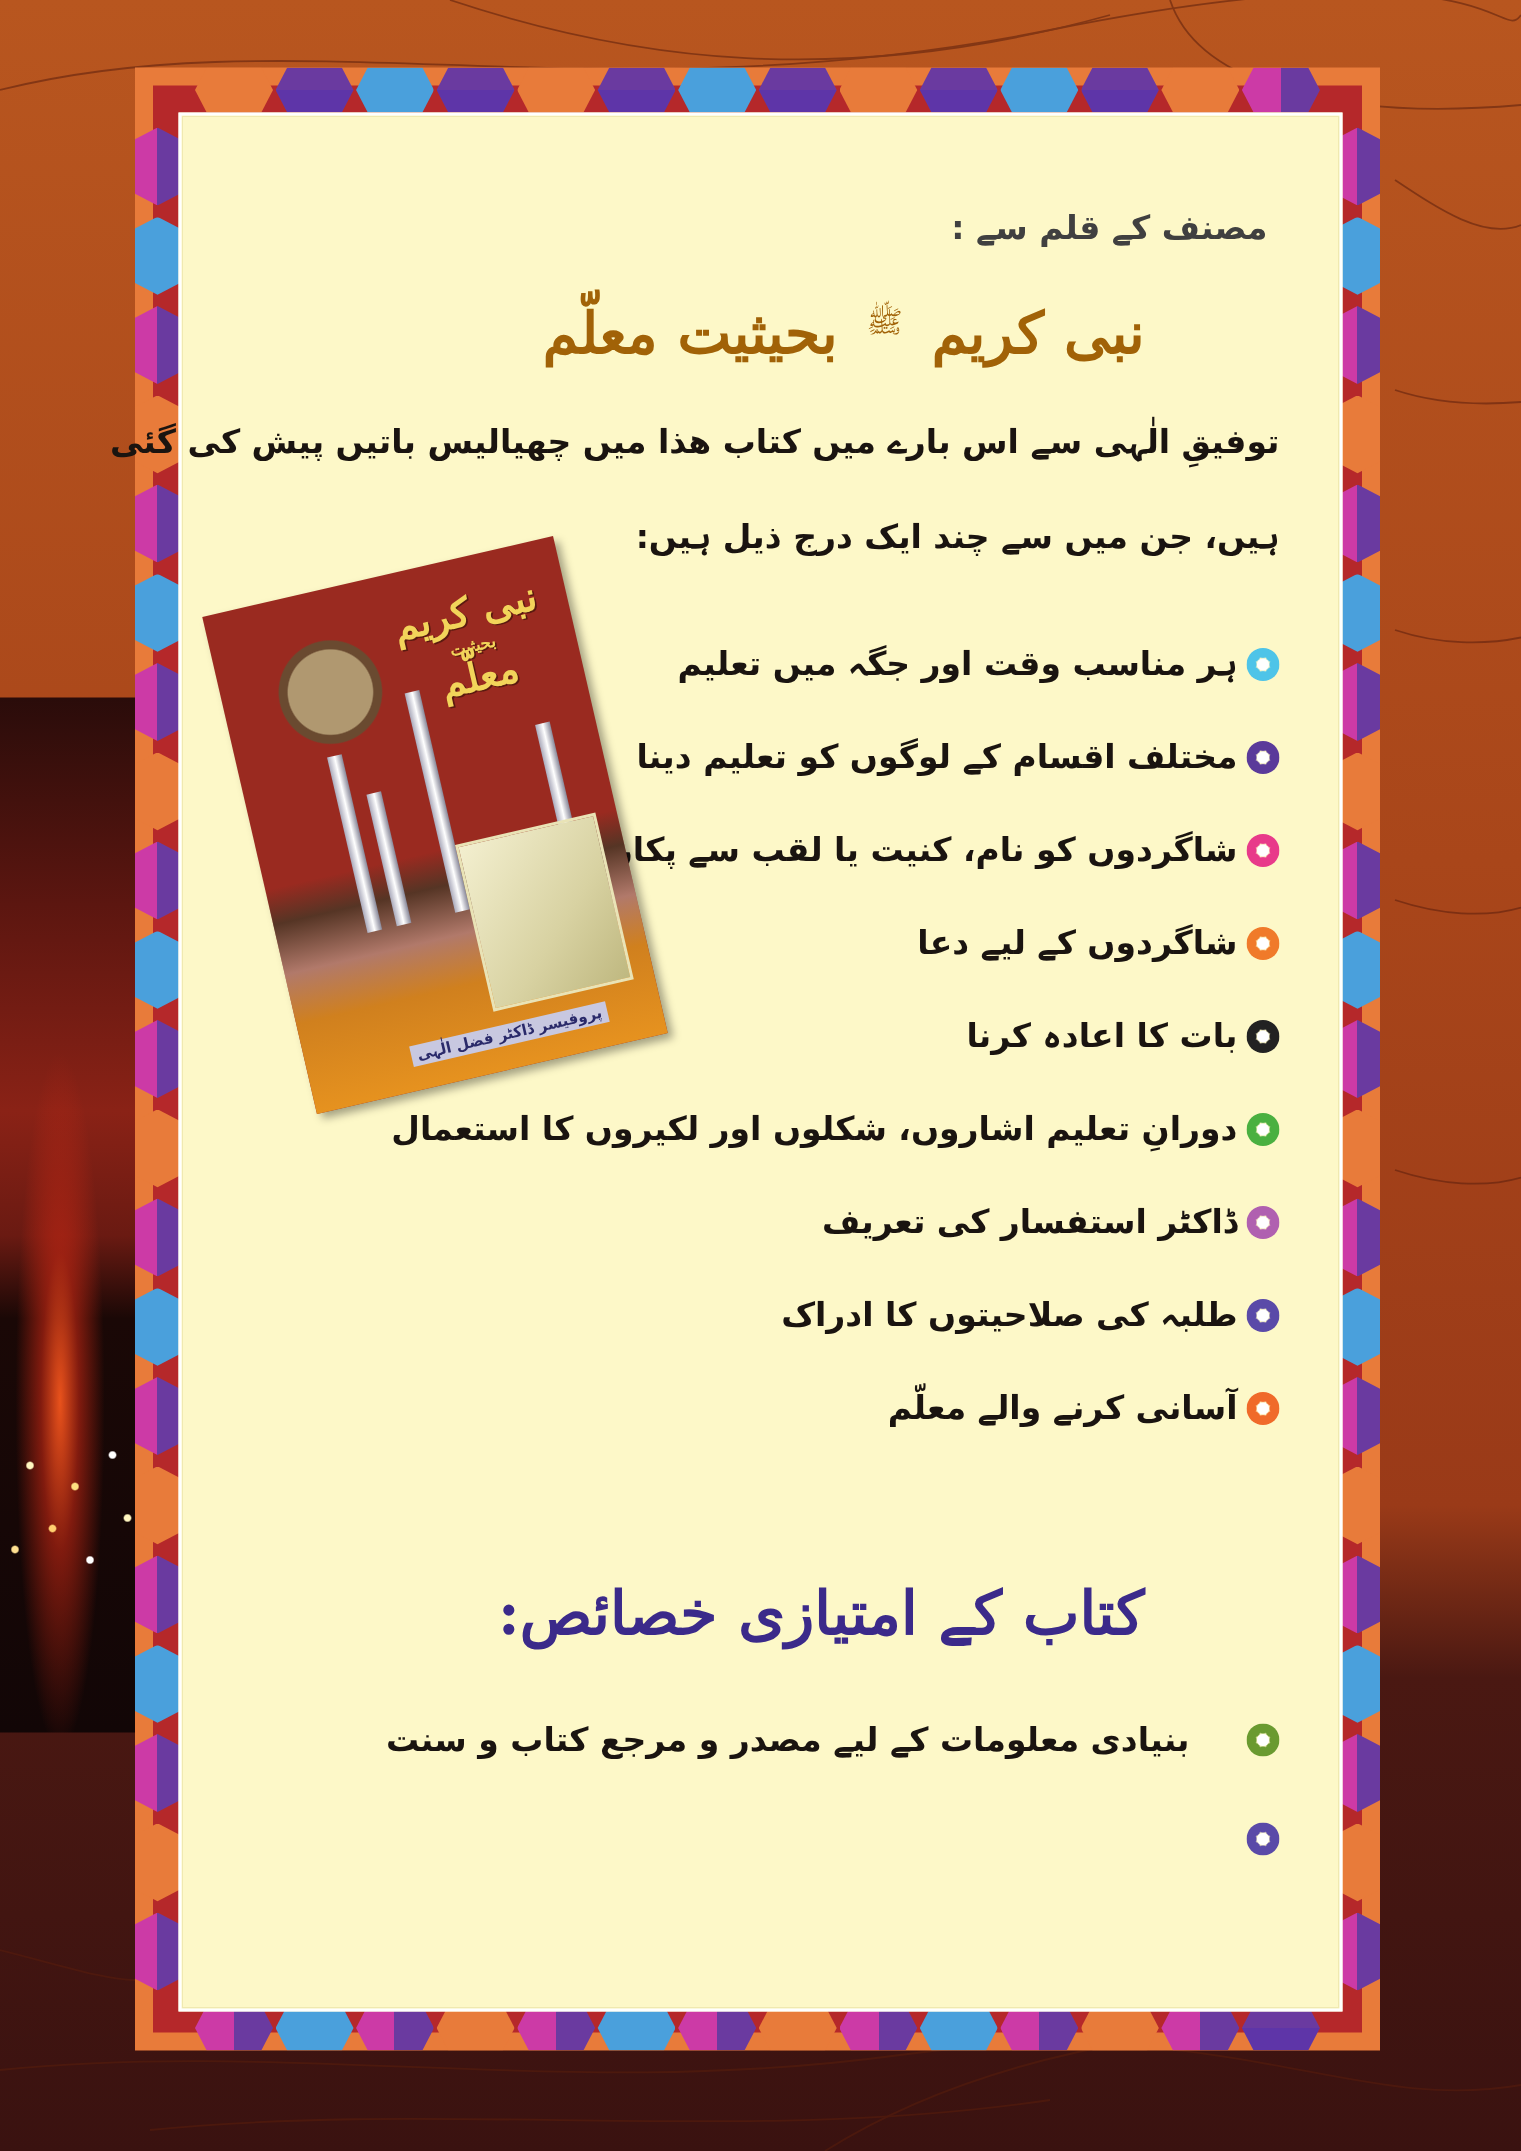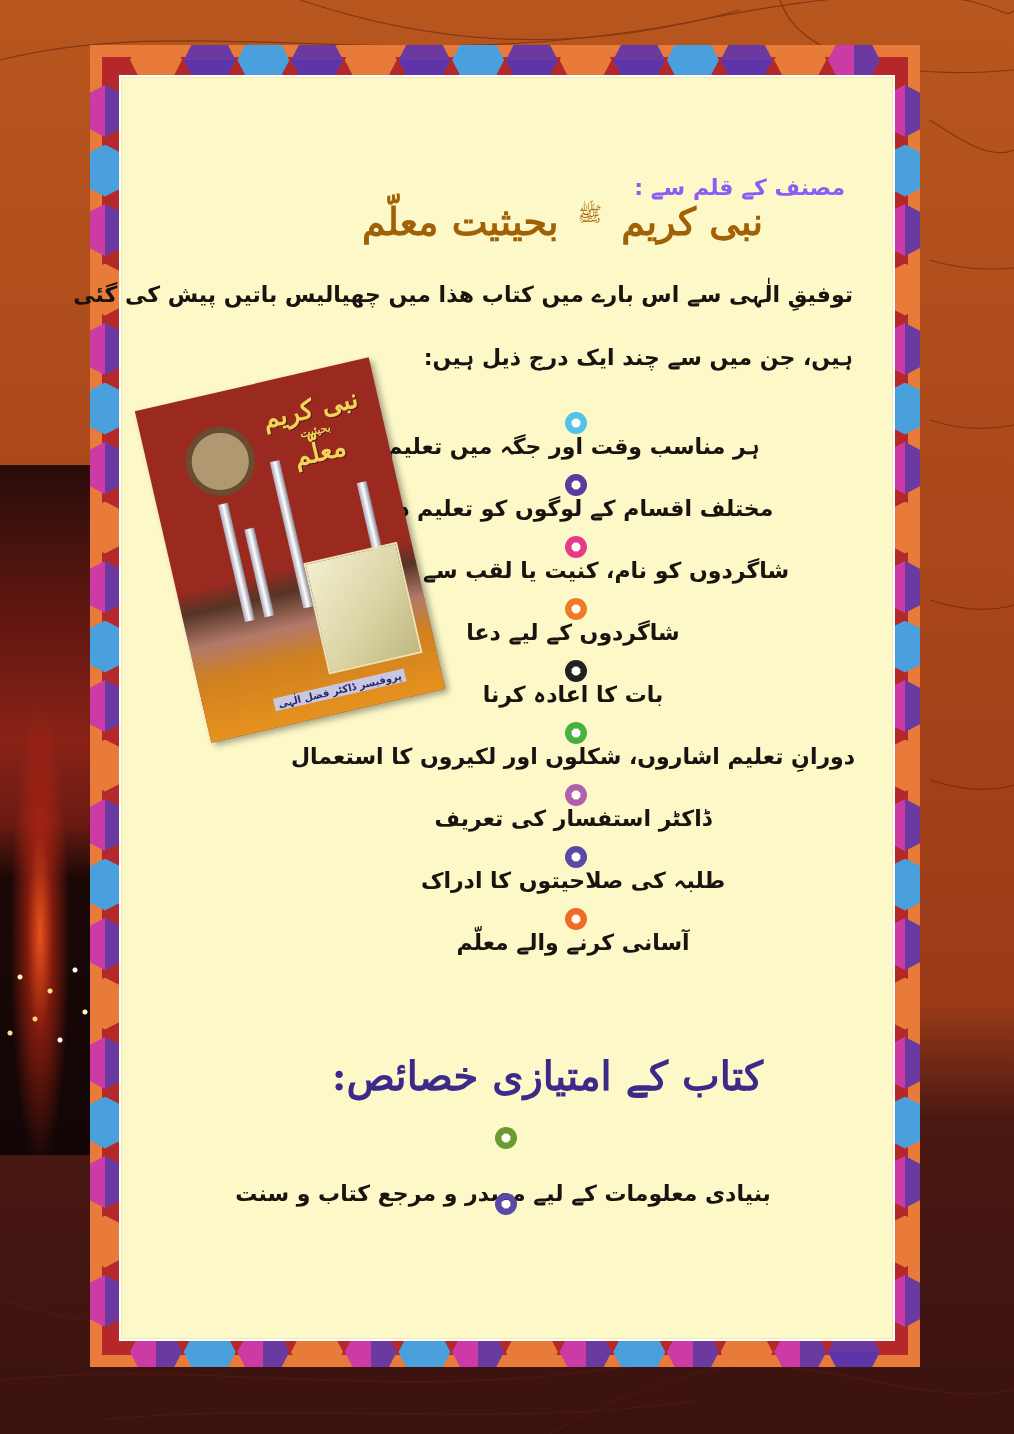--- a/index.html
+++ b/index.html
@@ -68,42 +68,42 @@
     position: absolute; left: 119px; top: 75px; width: 772px; height: 1262px;
     background: #fdf8c8;
     border: 2px solid #fff;
     box-shadow: inset 0 0 0 1px #f0e9b0;
   }
   .rtl { direction: rtl; unicode-bidi: embed; }
 
   .author-label {
     position: absolute; right: 48px; top: 62px;
     font-family: "DejaVu Sans", sans-serif;
-    font-size: 22px; font-weight: bold; color: #8b5cf6; margin-top: 36px;
+    font-size: 22px; font-weight: bold; color: #404040;
   }
   .main-title {
     position: absolute; right: 130px; top: 122px;
     font-family: "DejaVu Serif", serif;
     font-size: 38px; font-weight: bold; color: #a16207;
     white-space: nowrap;
   }
   .main-title .honorific { font-size: 20px; font-weight: normal; vertical-align: super; margin: 0 6px; }
   .intro {
     position: absolute; right: 40px; width: 700px;
     font-family: "DejaVu Sans", sans-serif;
     font-size: 22px; font-weight: bold; color: #1a1410;
     white-space: nowrap; text-align: right;
   }
   .intro.l1 { top: 205px; }
   .intro.l2 { top: 268px; }
 
   .bullets { position: absolute; right: 40px; top: 335px; width: 560px; margin: 0; padding: 0; list-style: none; }
   .bullet {
     display: flex; align-items: center; justify-content: flex-start;
-    flex-direction: column;
+    flex-direction: row;
     height: 62px;
     font-family: "DejaVu Sans", sans-serif;
     font-size: 22px; font-weight: bold; color: #1a1410;
     white-space: nowrap;
   }
   .flower {
     width: 22px; height: 22px; margin-left: 6px; flex: 0 0 22px;
     border-radius: 50%;
     position: relative;
   }

